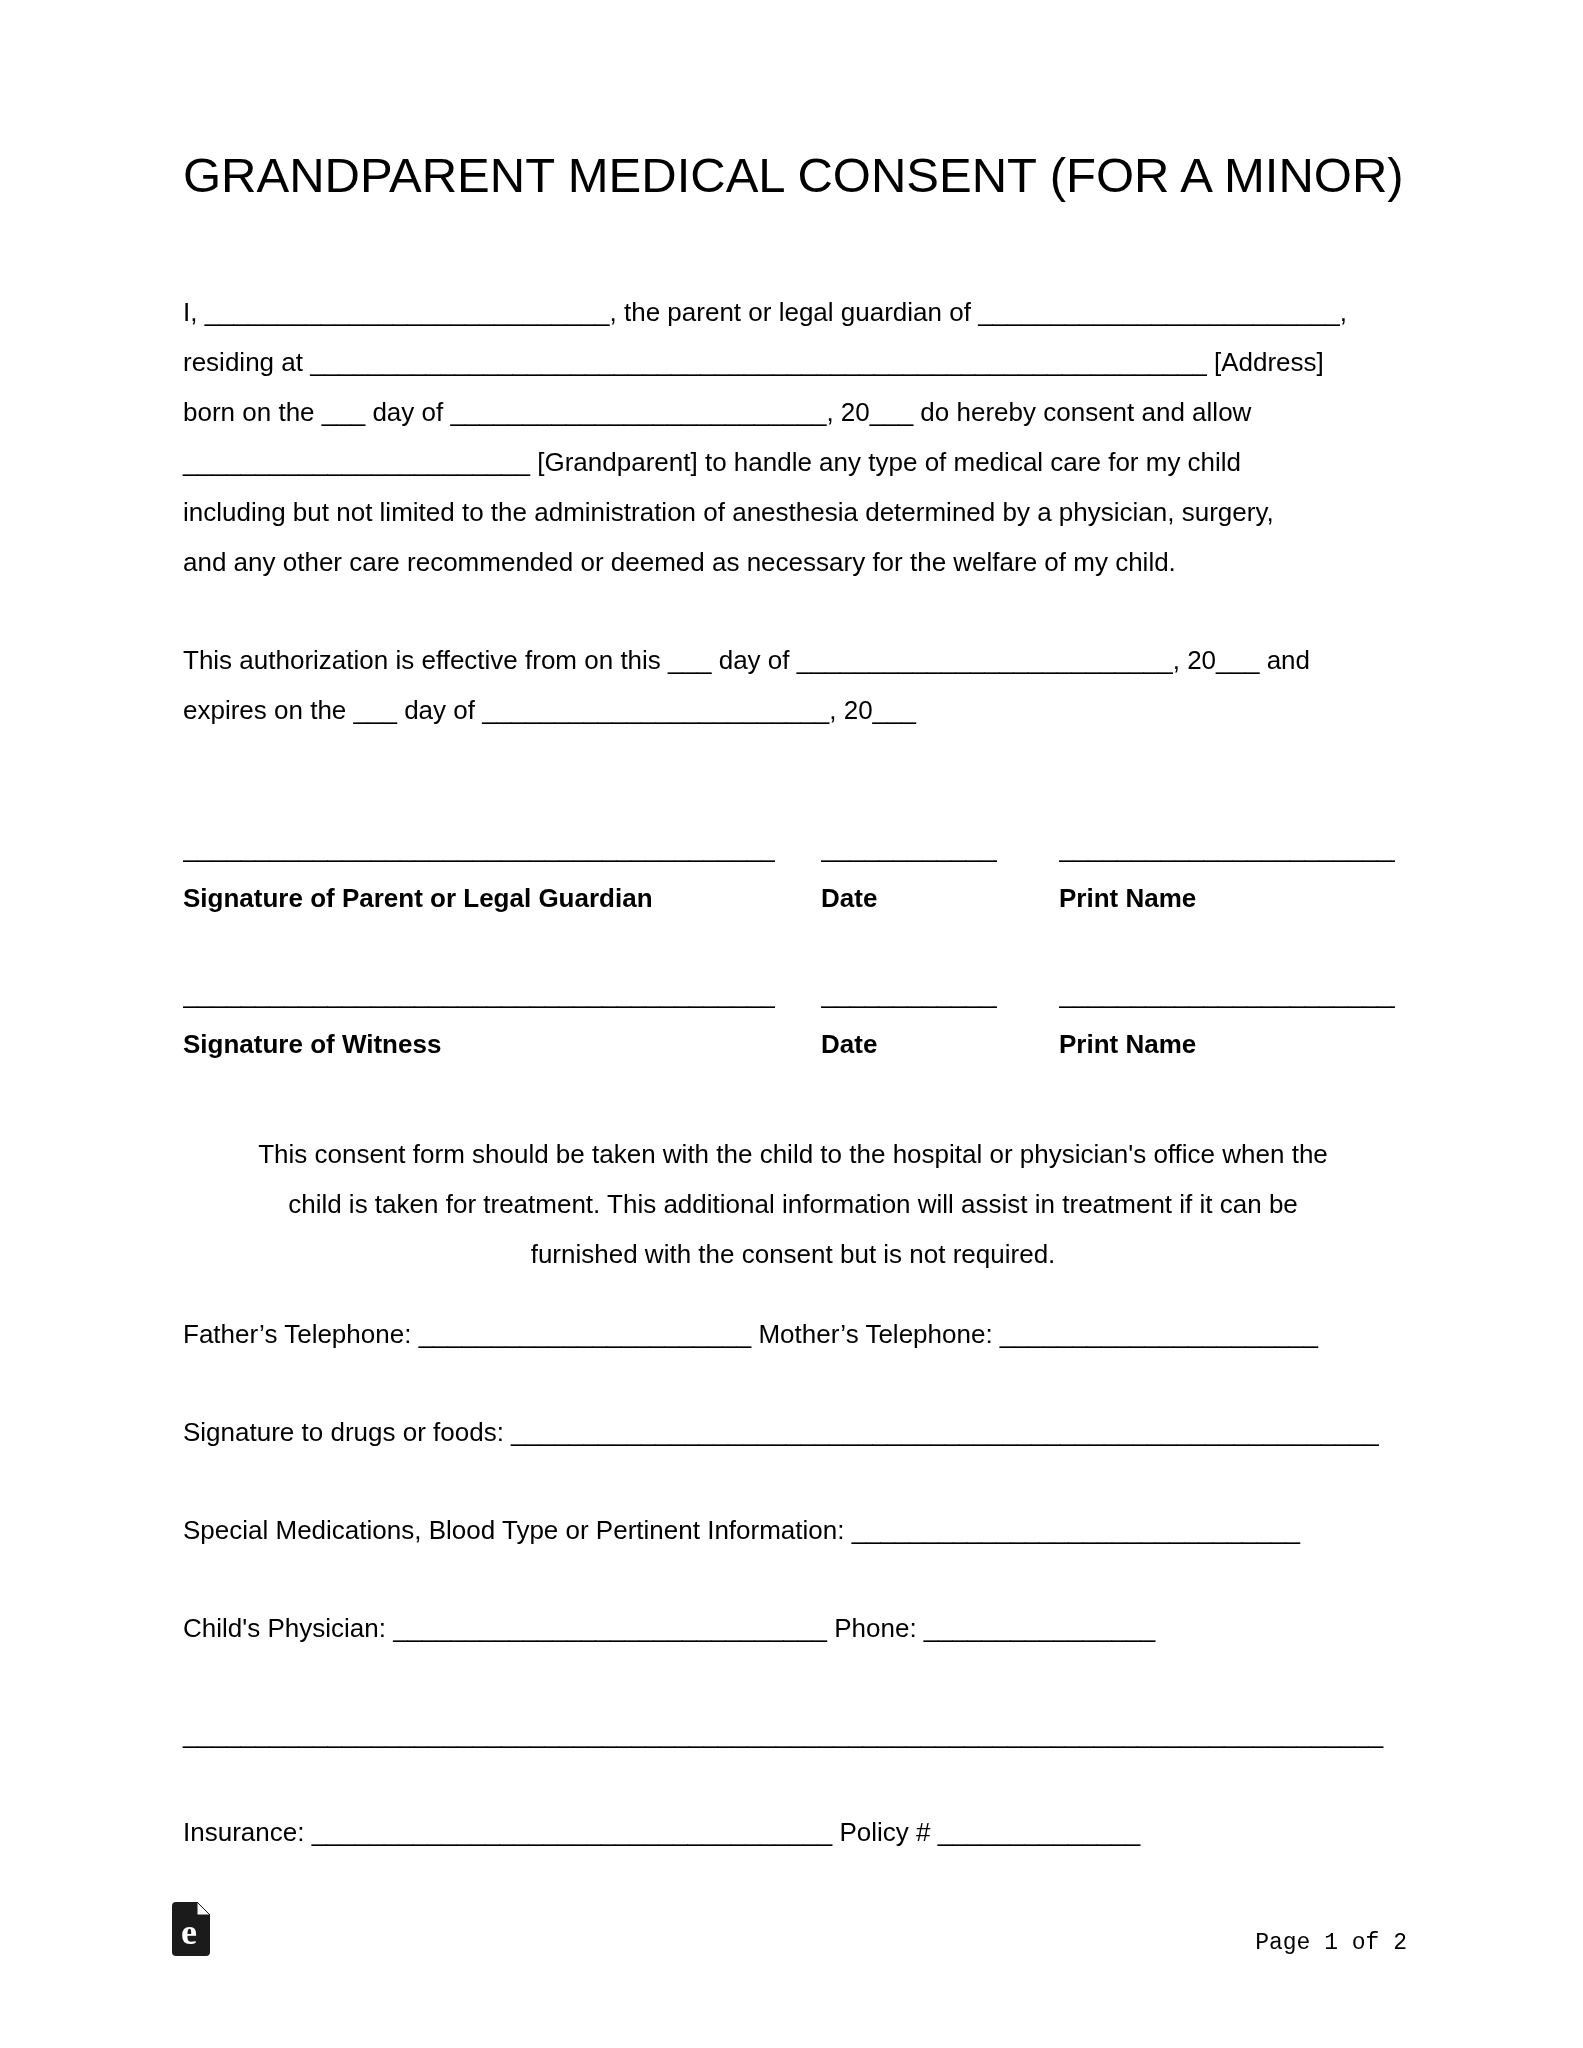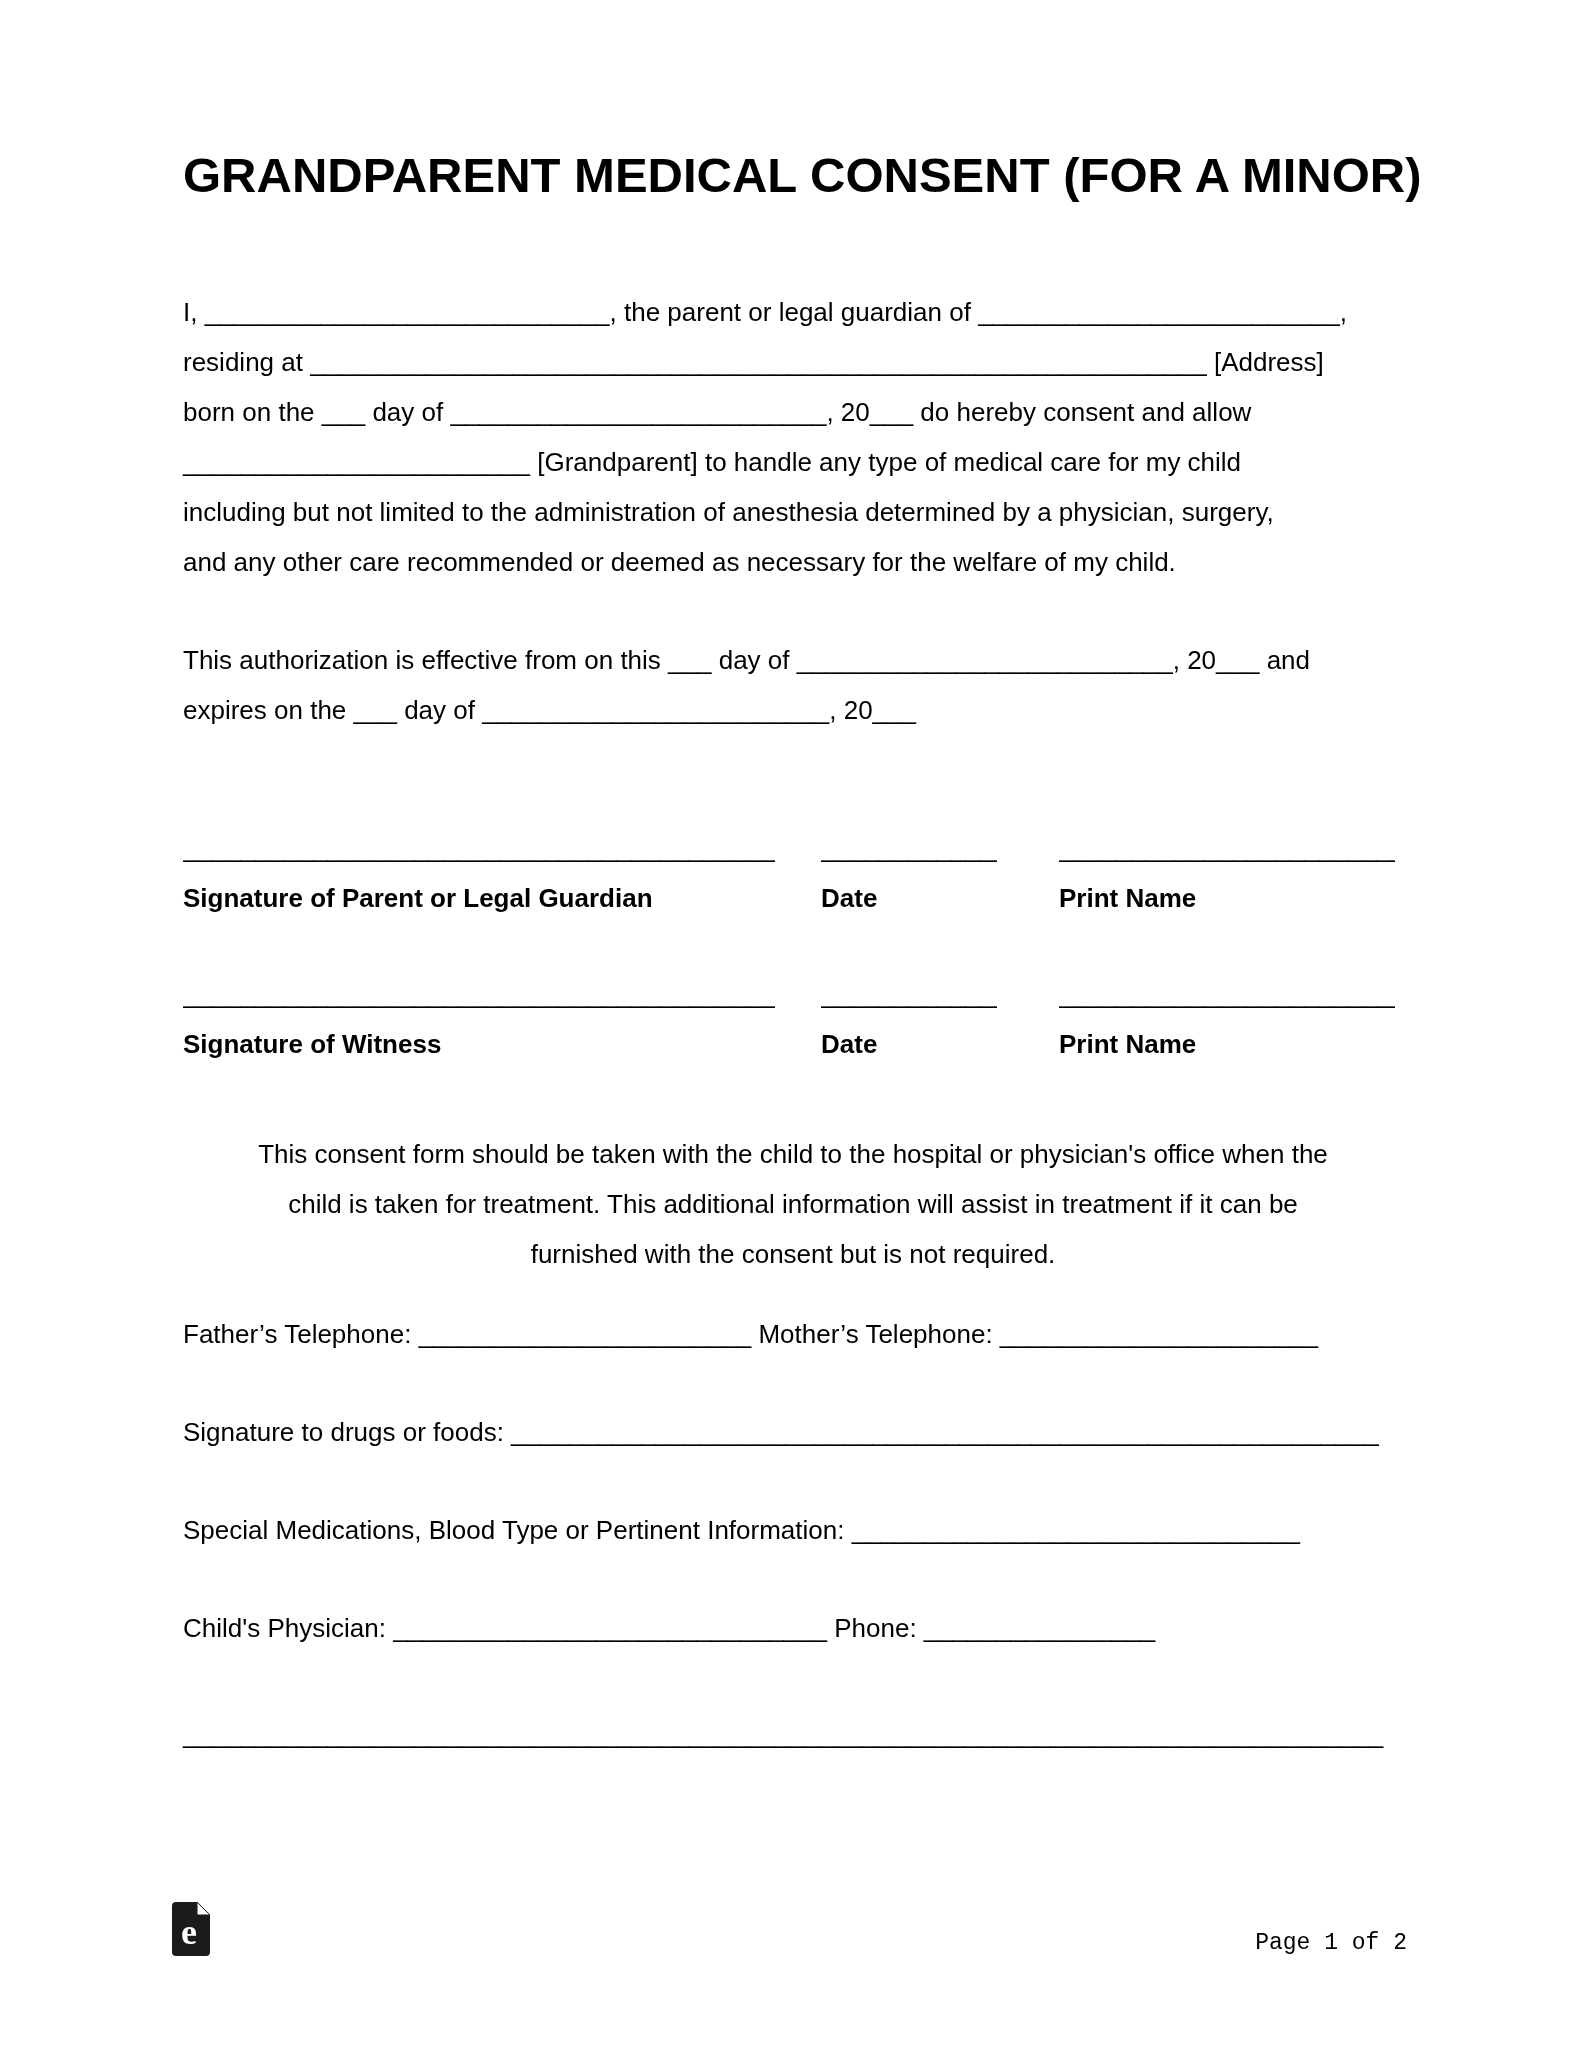--- a/index.html
+++ b/index.html
@@ -21,21 +21,21 @@
     position: absolute;
     left: 183px;
     width: 1220px;
     top: 0;
   }
   .doc-title {
     margin: 150px 0 0 0;
     text-align: left;
     font-size: 49px;
     line-height: 1.05;
-    font-weight: 700;
+    font-weight: 400;
     white-space: nowrap;
   }
   .para { margin: 0; }
   .tline {
     height: 50px;
     line-height: 50px;
     white-space: nowrap;
   }
   .p1 { margin-top: 86px; }
   .p2 { margin-top: 48px; }
@@ -171,20 +171,26 @@
       <span>Child's Physician:</span>
       <span class="blank">______________________________</span>
       <span>Phone:</span>
       <span class="blank">________________</span>
     </div>
 
     <div class="field-row field-row-gap">
       <span class="blank">___________________________________________________________________________________</span>
     </div>
 
+    <div class="field-row">
+      <span>Insurance:</span>
+      <span class="blank">____________________________________</span>
+      <span>Policy #</span>
+      <span class="blank">______________</span>
+    </div>
 
   </div>
 
   <svg class="footer-logo" viewBox="0 0 38 54" xmlns="http://www.w3.org/2000/svg">
     <path d="M4 0 H25 L38 13 V50 a4 4 0 0 1 -4 4 H4 a4 4 0 0 1 -4 -4 V4 a4 4 0 0 1 4 -4 Z" fill="#1b1b1b"></path>
     <path d="M25 0 L25 13 L38 13 Z" fill="#ffffff" stroke="#1b1b1b" stroke-width="1"></path>
     <text x="17" y="42" text-anchor="middle" font-size="36" font-weight="bold" fill="#ffffff" font-family="Liberation Serif, serif">e</text>
   </svg>
 
   <div class="page-indicator">Page 1 of 2</div>

